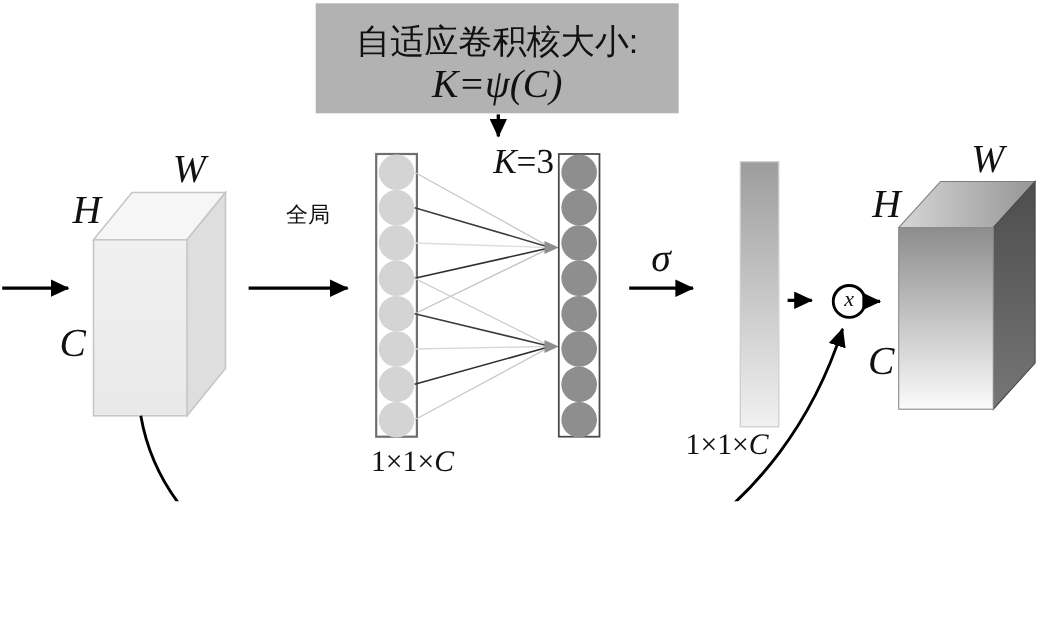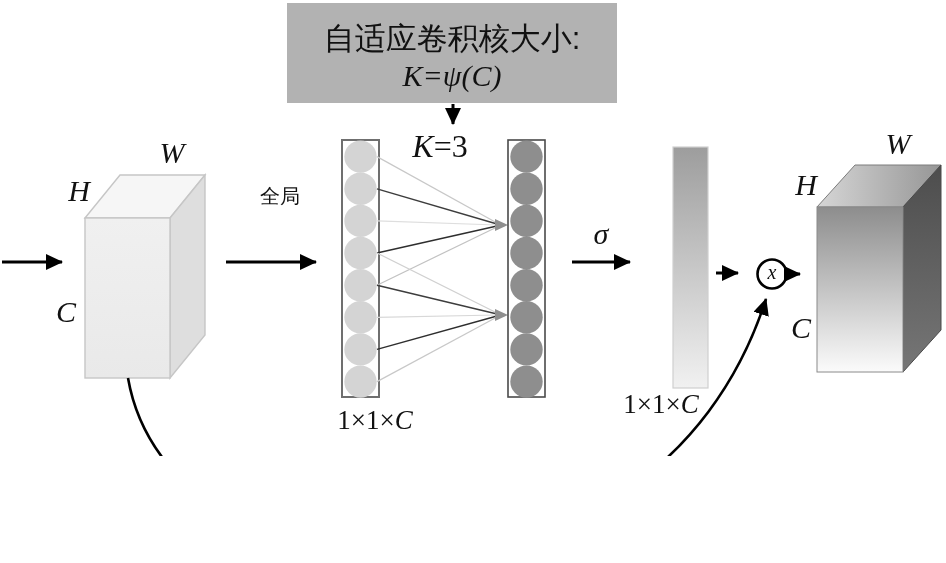--- a/index.html
+++ b/index.html
@@ -6,21 +6,21 @@
   .canvas{
     position:relative;width:946px;height:456px;background:#ffffff;overflow:hidden;
     font-family:"Liberation Serif","DejaVu Serif",serif;color:#111;
   }
   .canvas svg{position:absolute;left:0;top:0;}
   .lbl{position:absolute;transform:translate(-50%,-50%);white-space:nowrap;line-height:1;}
   .cjk{font-family:"Liberation Sans","DejaVu Sans",sans-serif;}
   .it{font-style:italic;}
   .serif{font-family:"Liberation Serif","DejaVu Serif",serif;}
   .t31{font-size:31px;}
-  .t30{font-size:30px;}
+  .t30{font-size:36px;}
   .t32{font-size:32px;}
   .t27{font-size:27px;}
   .t26{font-size:20px;}
   i{font-style:italic;}
 </style>
 </head>
 <body>
 
 <div class="canvas">
 
@@ -123,21 +123,21 @@
     <g>
       <polygon points="817,207 855,165 941,165 903,207" fill="url(#gradRTop)" stroke="#7c7c7c" stroke-width="1"></polygon>
       <polygon points="903,207 941,165 941,330 903,372" fill="url(#gradRSide)" stroke="#4a4a4a" stroke-width="1"></polygon>
       <rect x="817" y="207" width="86" height="165" fill="url(#gradRFront)" stroke="#8a8a8a" stroke-width="1"></rect>
     </g>
   </svg>
 
   <div class="lbl cjk t31" style="left:452px;top:38px;">自适应卷积核大小:</div>
   <div class="lbl serif it t30" style="left:452px;top:76px;">K=ψ(C)</div>
 
-  <div class="lbl serif t32" style="left:440px;top:146px;"><i>K</i><span>=3</span></div>
+  <div class="lbl serif t32" style="left:476px;top:146px;"><i>K</i><span>=3</span></div>
 
   <div class="lbl serif it t30" style="left:172px;top:153px;">W</div>
   <div class="lbl serif it t30" style="left:79px;top:191px;">H</div>
   <div class="lbl serif it t30" style="left:66px;top:312px;">C</div>
 
   <div class="lbl cjk t26" style="left:280px;top:196px;">全局</div>
 
   <div class="lbl serif t27" style="left:375px;top:420px;"><span>1×1×</span><i>C</i></div>
 
   <div class="lbl serif it t30" style="left:601px;top:234px;">σ</div>

